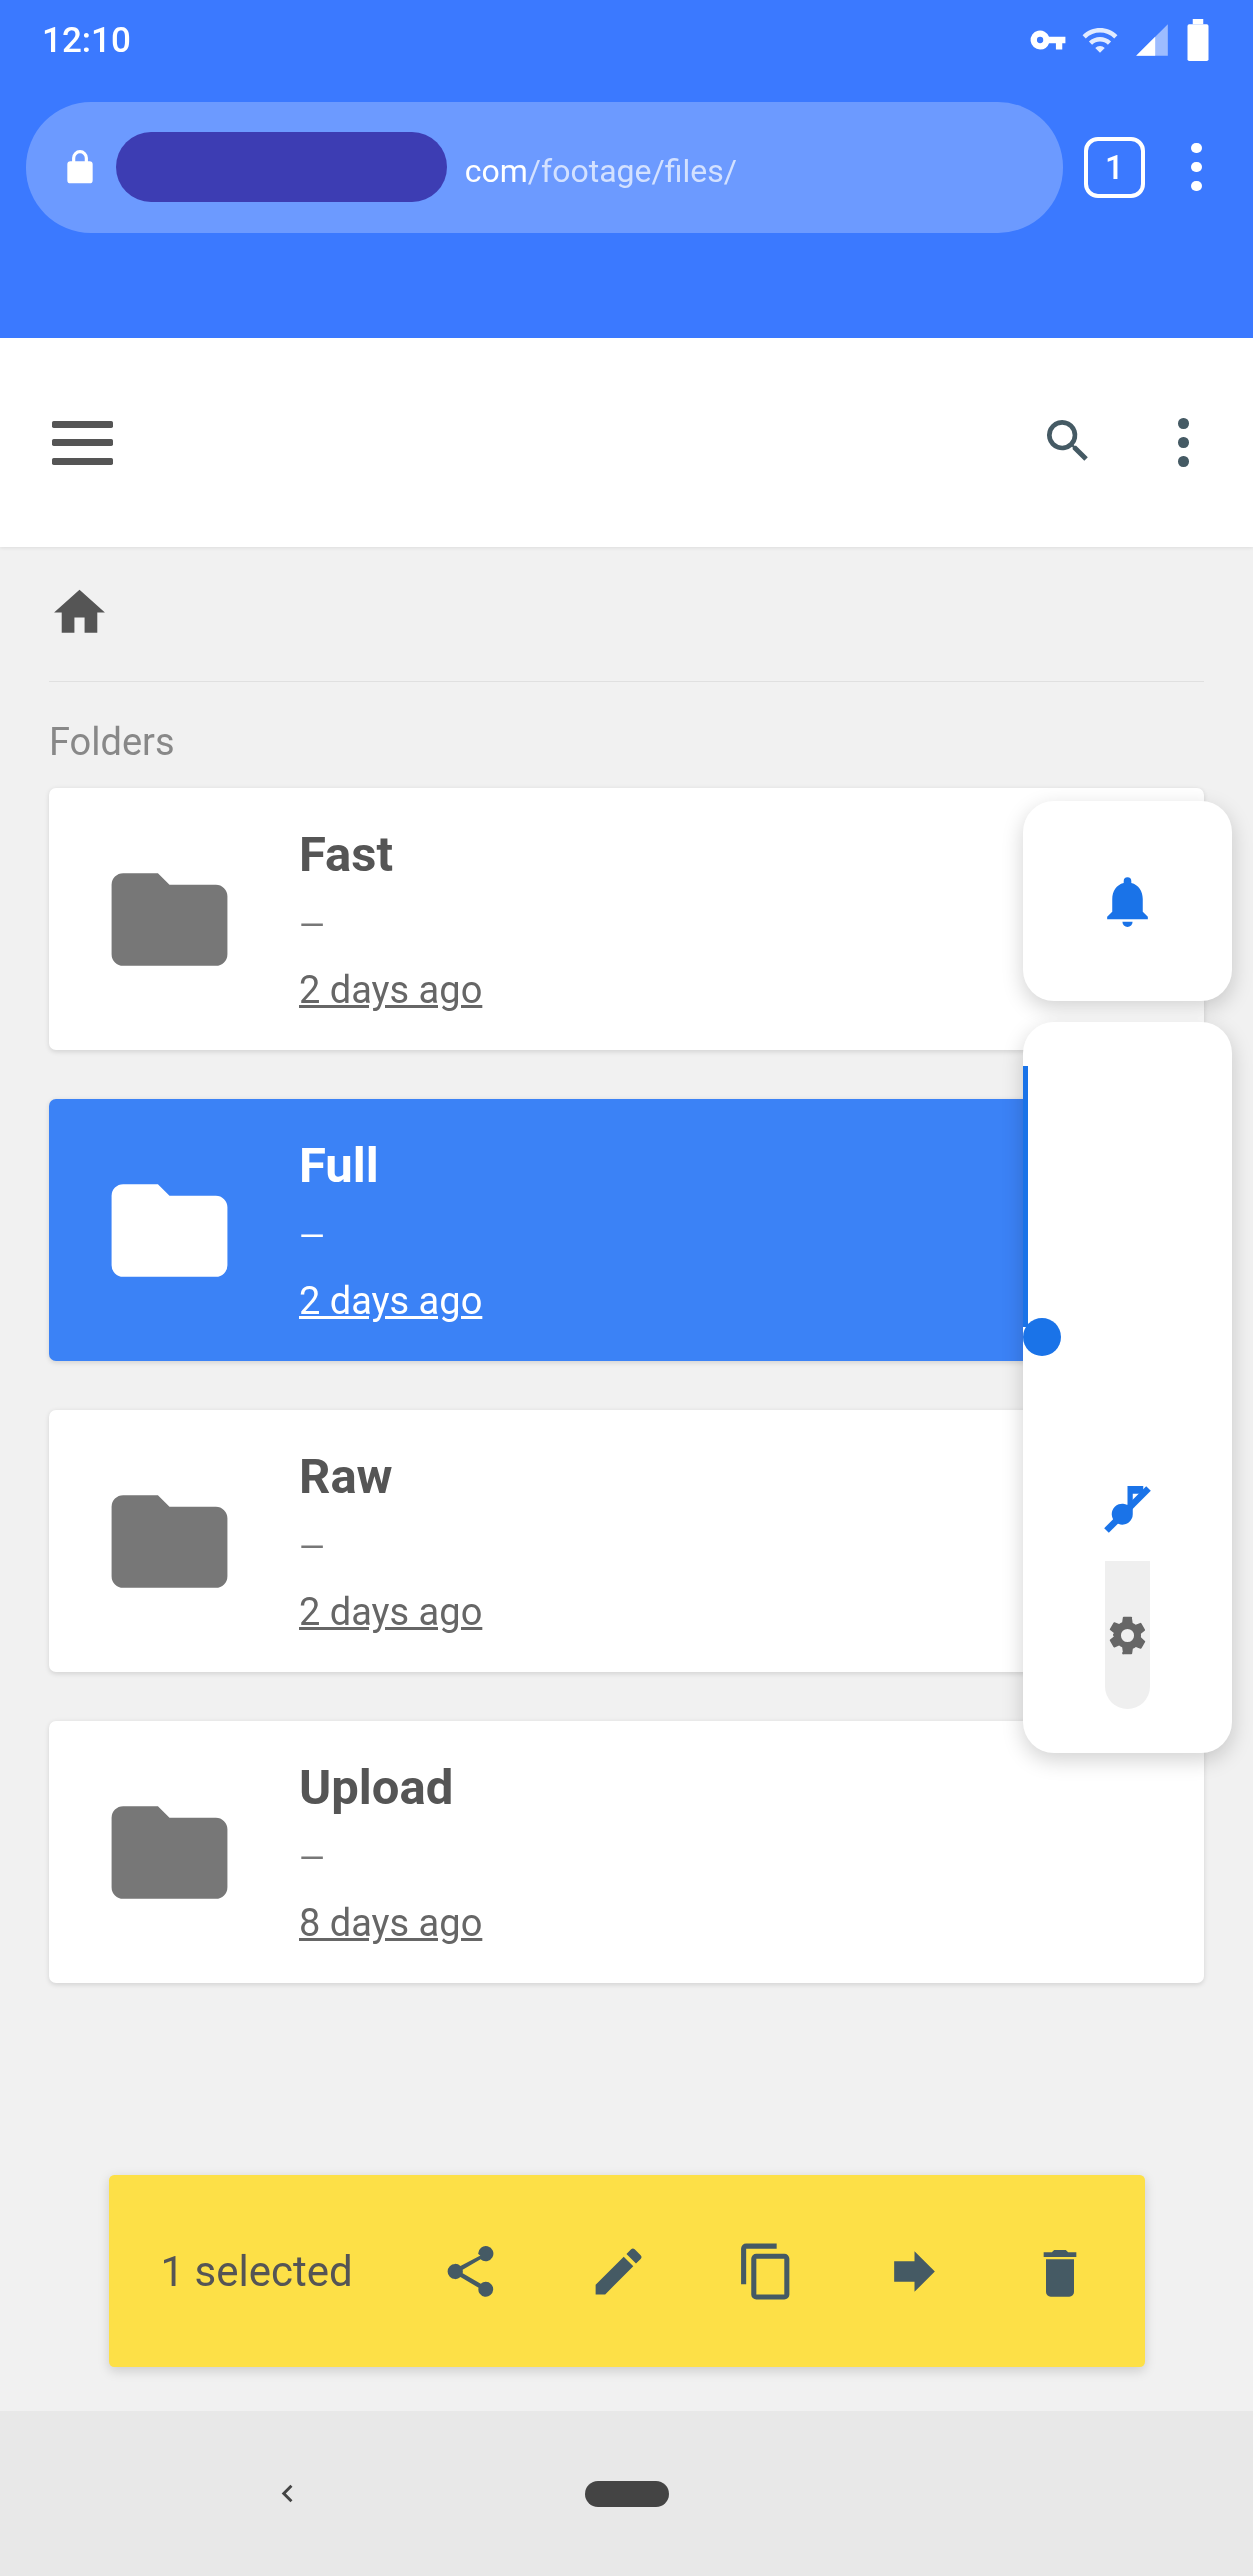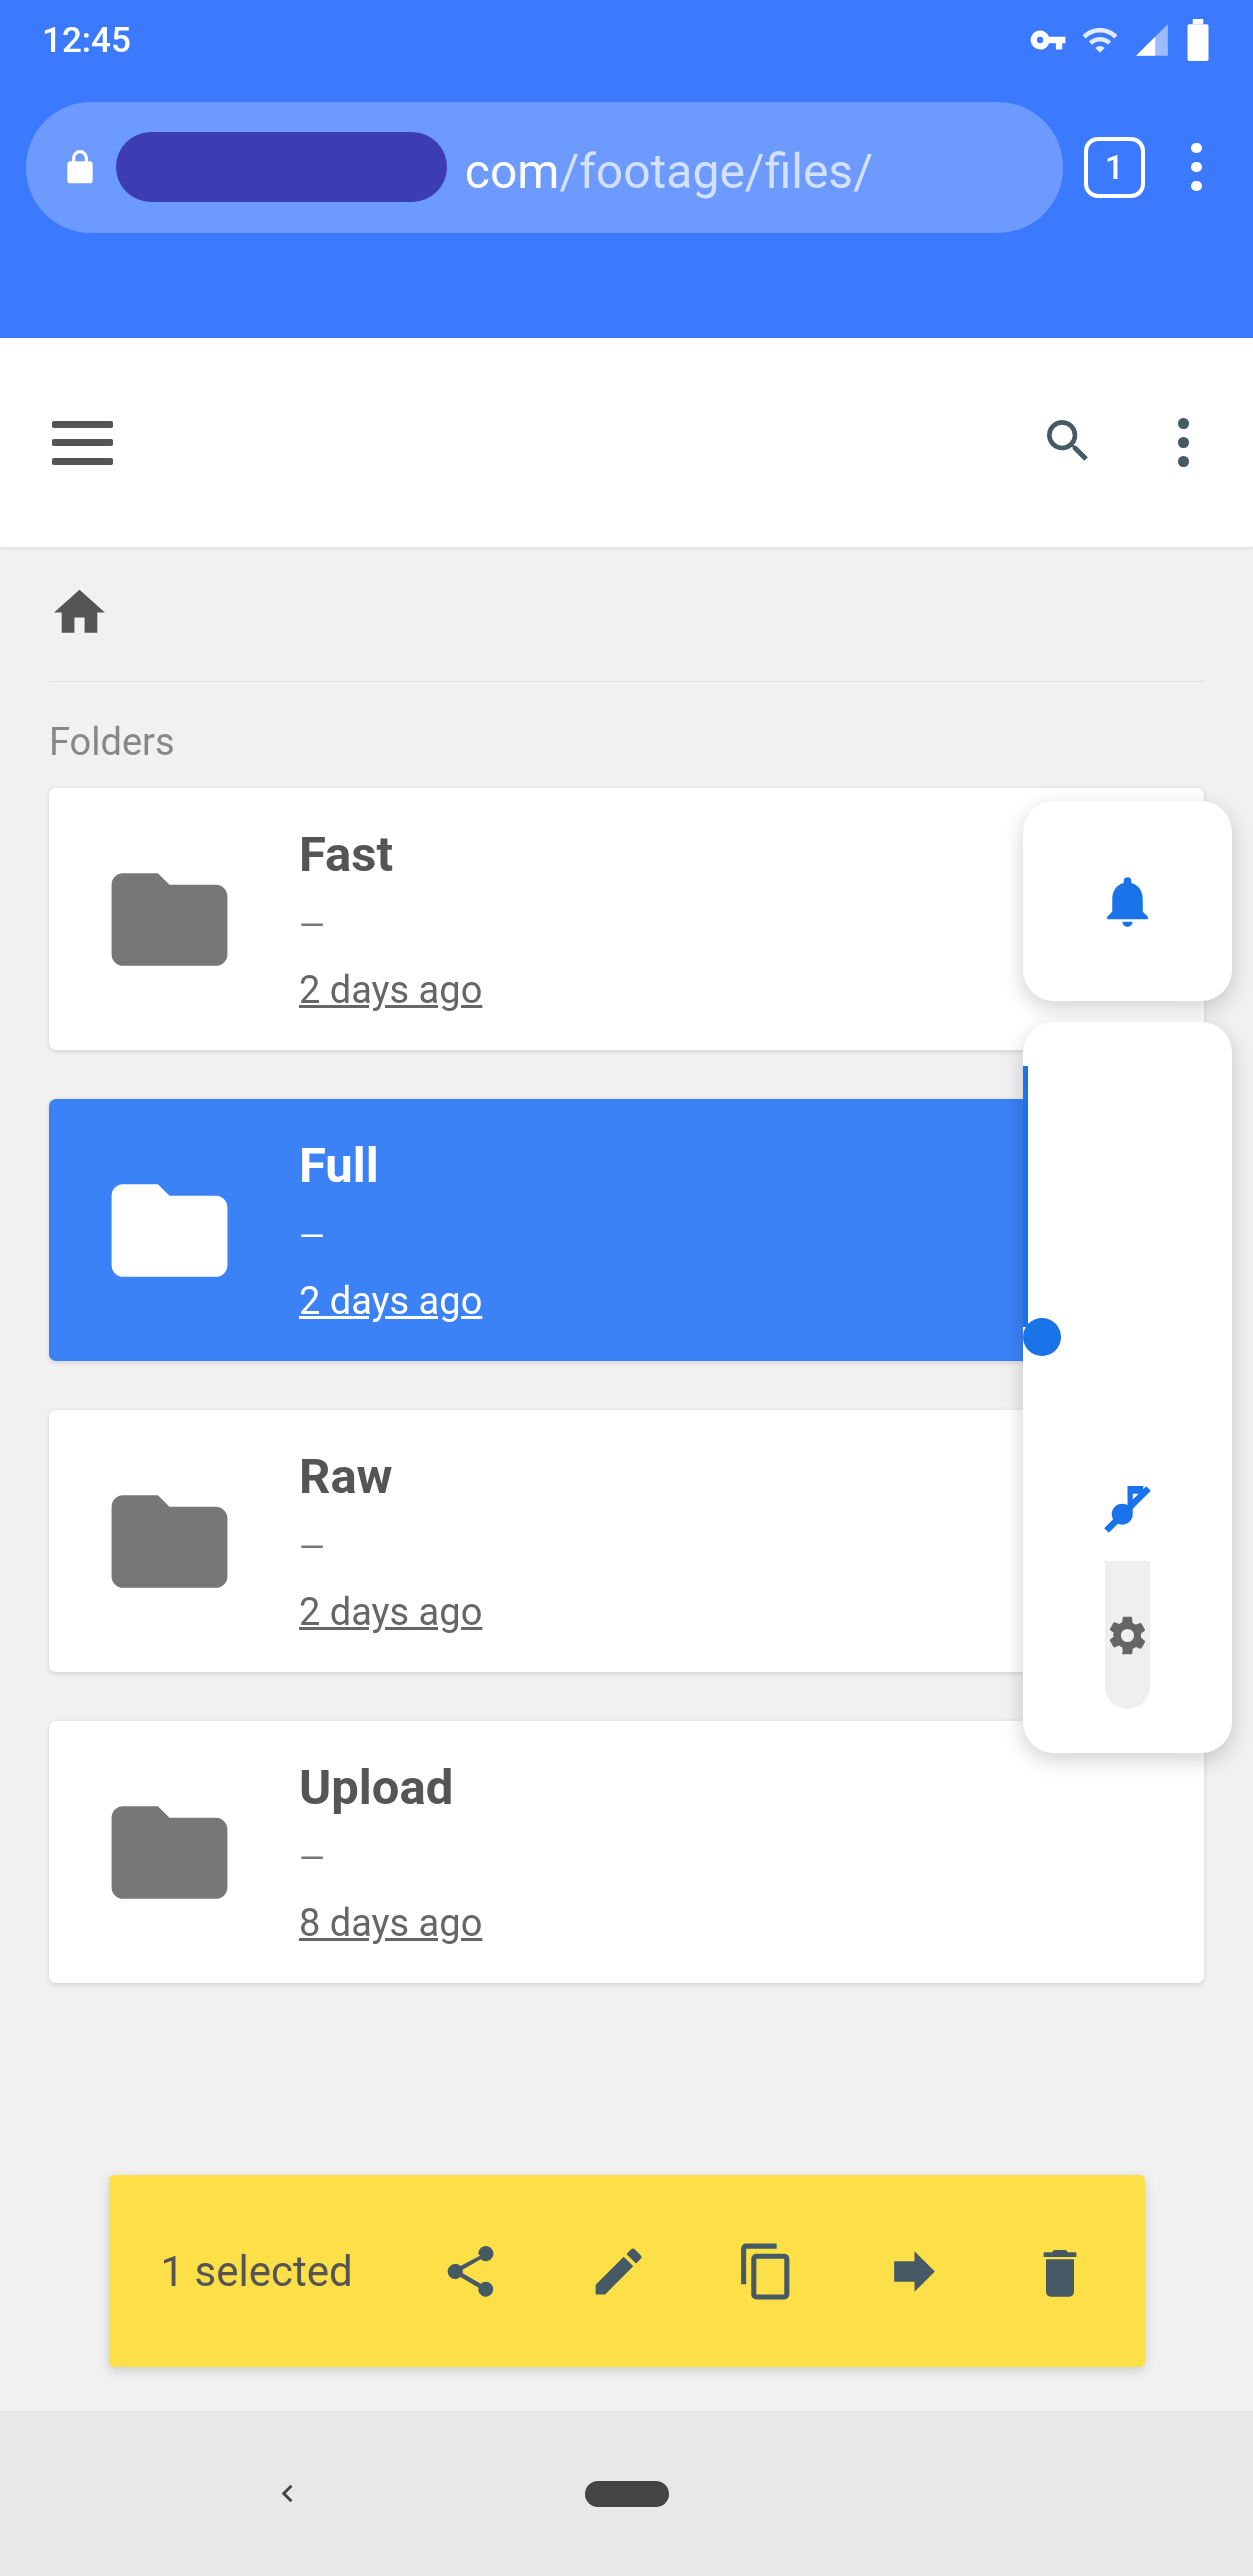--- a/index.html
+++ b/index.html
@@ -9,21 +9,21 @@
   .browser-chrome { background: #3b79ff; height: 338px; width: 100%; position: relative; }
   .status-bar { height: 80px; display: flex; align-items: center; justify-content: space-between; padding: 0 42px; }
   .status-time { color: #fff; font-size: 35px; font-weight: 500; }
   .status-icons { display: flex; gap: 14px; align-items: center; color: #fff; }
   .status-icons svg { fill: #fff; }
   
   .addr-row { display: flex; align-items: center; padding: 0 26px; height: 174px; gap: 21px; }
   .addr-pill { flex: 1; background: rgba(255,255,255,0.25); border-radius: 65px; height: 131px; display: flex; align-items: center; padding: 0 35px; gap: 17.4px; position: relative; }
   .lock-icon { fill: #fff; flex-shrink:0; }
   .redact { width: 331px; height: 70px; background: #3d3db3; border-radius: 35px; flex-shrink:0; }
-  .addr-text { font-size: 48px; color: #fff; white-space: nowrap; margin-top: 8px; }
+  .addr-text { font-size: 32px; color: #fff; white-space: nowrap; margin-top: 8px; }
   .addr-text .path { color: rgba(255,255,255,0.7); }
   .tab-count { width: 61px; height: 61px; border: 4.4px solid #fff; border-radius: 14px; display:flex; align-items:center; justify-content:center; color:#fff; font-size:33px; font-weight:500; }
   .chrome-menu { width: 61px; display:flex; flex-direction:column; align-items:center; gap:8.7px; }
   .chrome-menu-dot { width:10.4px; height:10.4px; background:#fff; border-radius:50%; }
   
   
   .app-topbar { background:#fff; height: 209px; display:flex; align-items:center; padding: 0 52px; justify-content: space-between; box-shadow: 0 1.7px 3.5px rgba(0,0,0,0.08); }
   .hamburger { width:61px; height:44px; display:flex; flex-direction:column; justify-content:space-between; }
   .hamburger div { height:7px; background:#555; border-radius:1.7px; }
   .topbar-right { display:flex; gap:70px; align-items:center; }
@@ -73,21 +73,21 @@
   
   .page { position:relative; width:1253px; height:2576px; background:#f1f1f1; }
 </style>
 </head>
 <body>
 
 <div class="page">
 
   <div class="browser-chrome">
     <div class="status-bar">
-      <div class="status-time">12:45</div>
+      <div class="status-time">12:10</div>
       <div class="status-icons">
         <svg width="38" height="38" viewBox="0 0 24 24">
             <path d="M12.65 10A6 6 0 1 0 7 18a6 6 0 0 0 5.65-4H17v4h4v-4h2v-4zM7 14a2 2 0 1 1 2-2 2 2 0 0 1-2 2z"></path>
           </svg>
         <svg width="38" height="38" viewBox="0 0 24 24">
             <path d="M1 9l2 2c4.97-4.97 13.03-4.97 18 0l2-2C16.93 2.93 7.07 2.93 1 9zm8 8l3 3 3-3a4.24 4.24 0 0 0-6 0zm-4-4l2 2a7.07 7.07 0 0 1 10 0l2-2C15.14 9.14 8.86 9.14 5 13z" fill-opacity="0.85"></path>
           </svg>
         <svg width="38" height="38" viewBox="0 0 24 24">
             <path d="M2 22h20V2z" fill-opacity="0.5"></path>
             <path d="M2 22h12V10z"></path>

